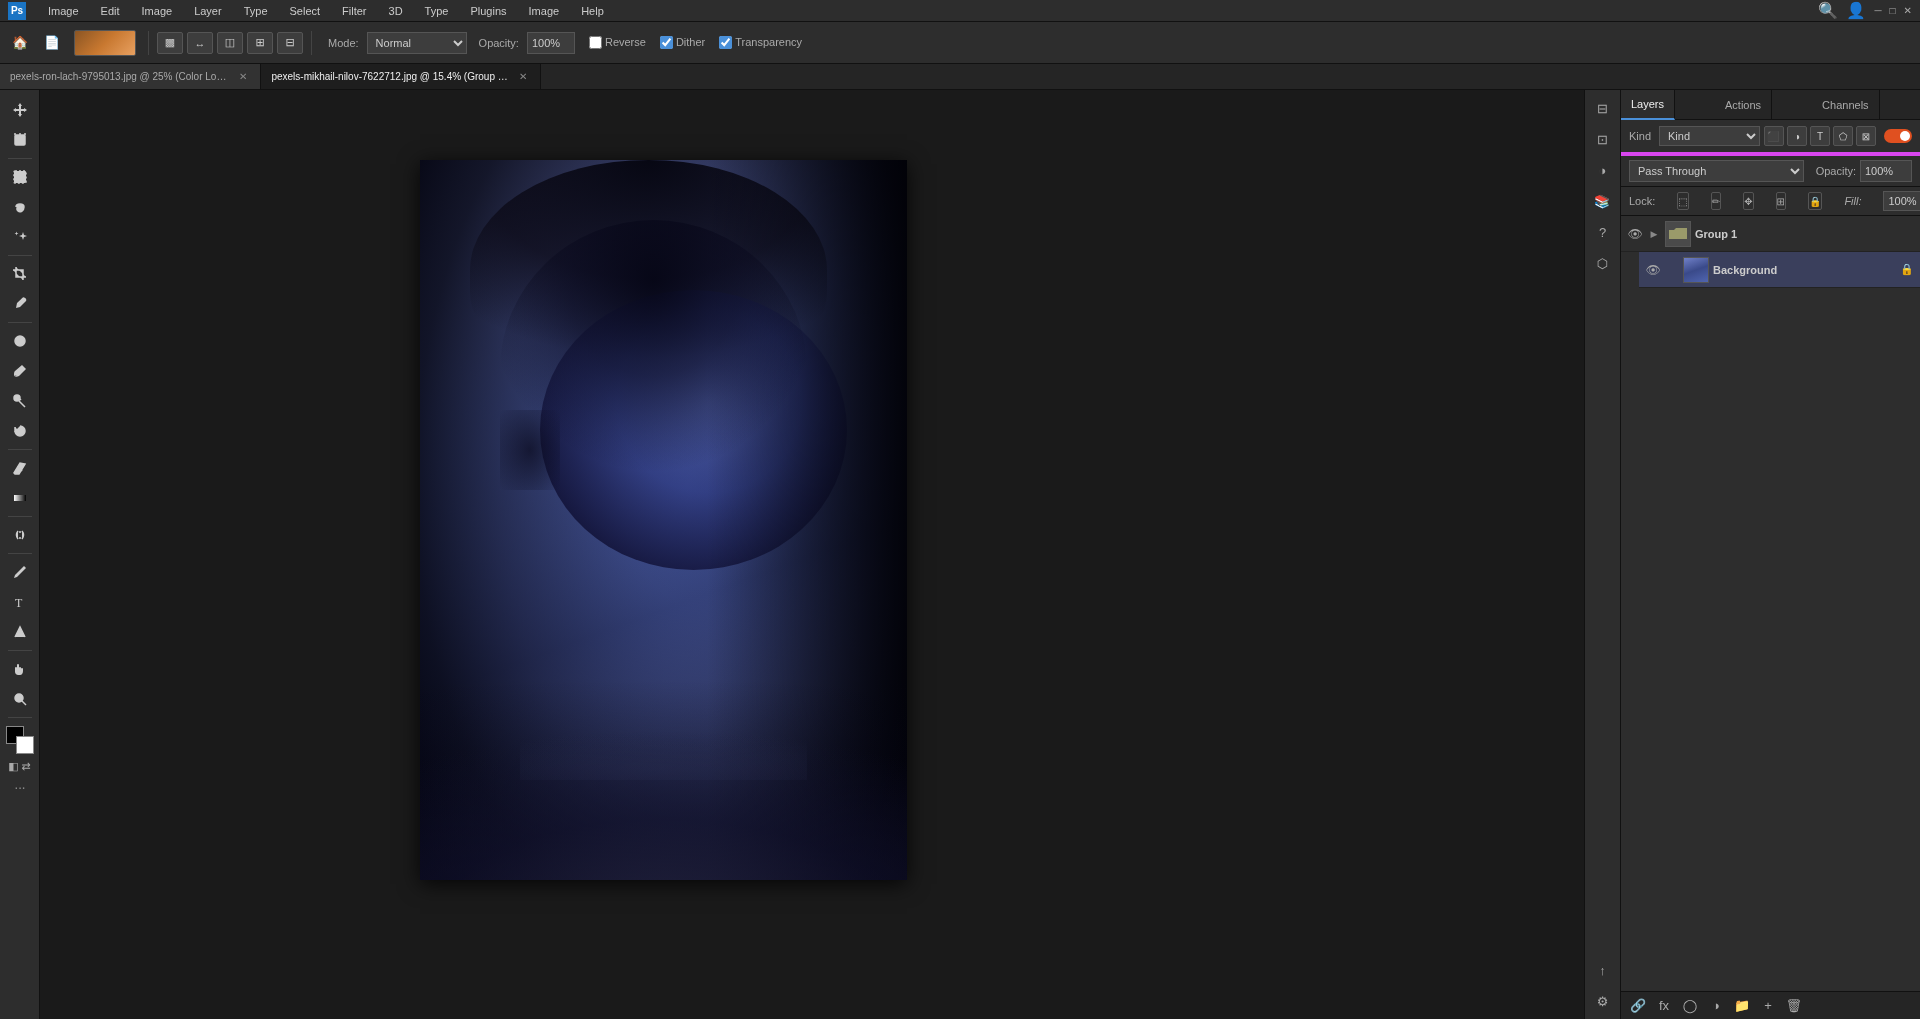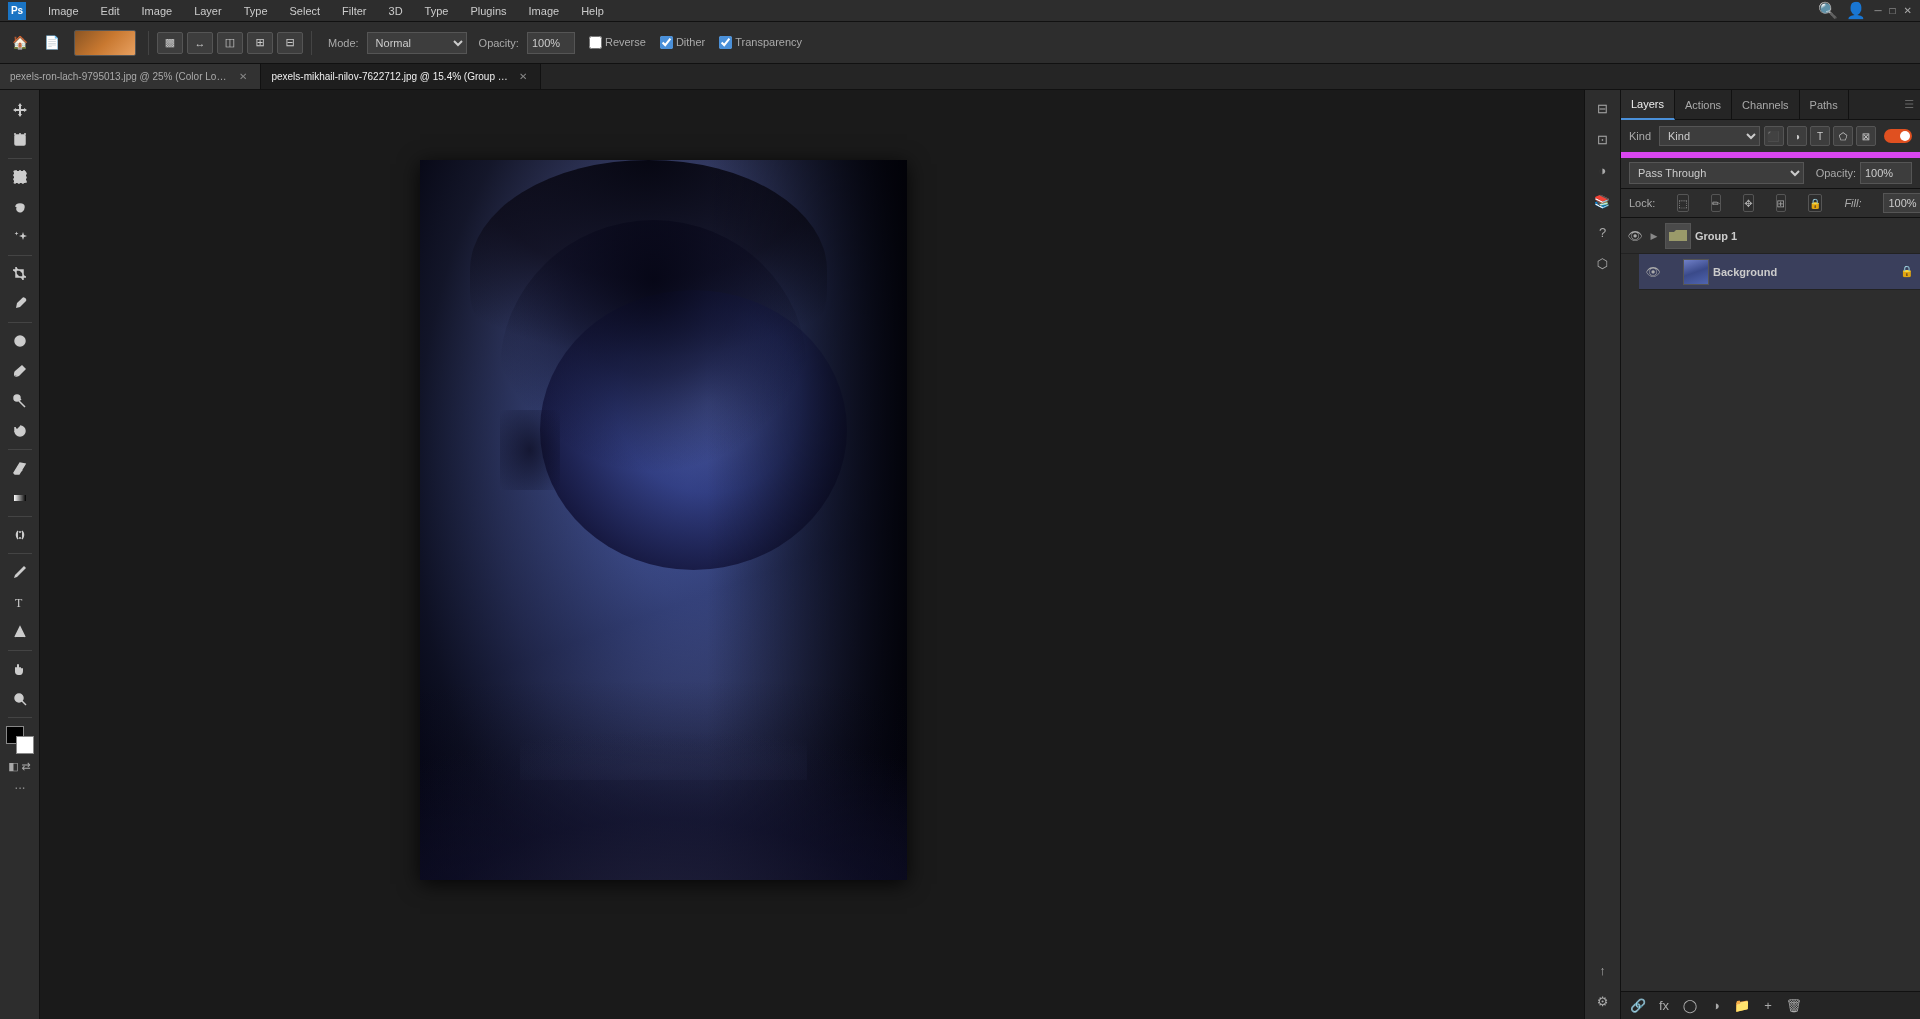--- a/index.html
+++ b/index.html
@@ -344,20 +344,21 @@
       border-left: 1px solid #111;
     }
 
     
     .panel-tabs {
       display: flex;
       background: #252525;
       border-bottom: 1px solid #111;
       height: 30px;
       align-items: center;
+      gap: 40px;
     }
     .panel-tab {
       padding: 0 10px;
       height: 30px;
       display: flex;
       align-items: center;
       font-size: 11px;
       color: #aaa;
       cursor: pointer;
       border-right: 1px solid #111;
@@ -376,21 +377,21 @@
       overflow: hidden;
     }
 
     
     .layers-filter-row {
       display: flex;
       align-items: center;
       padding: 6px 8px;
       gap: 4px;
       background: #2d2d2d;
-      border-bottom: 6px solid #d946ef;
+      border-bottom: 4px solid #d946ef;
     }
     .filter-label {
       color: #aaa;
       font-size: 11px;
       margin-right: 4px;
     }
     .filter-select {
       flex: 1;
       background: #3d3d3d;
       color: #ccc;

